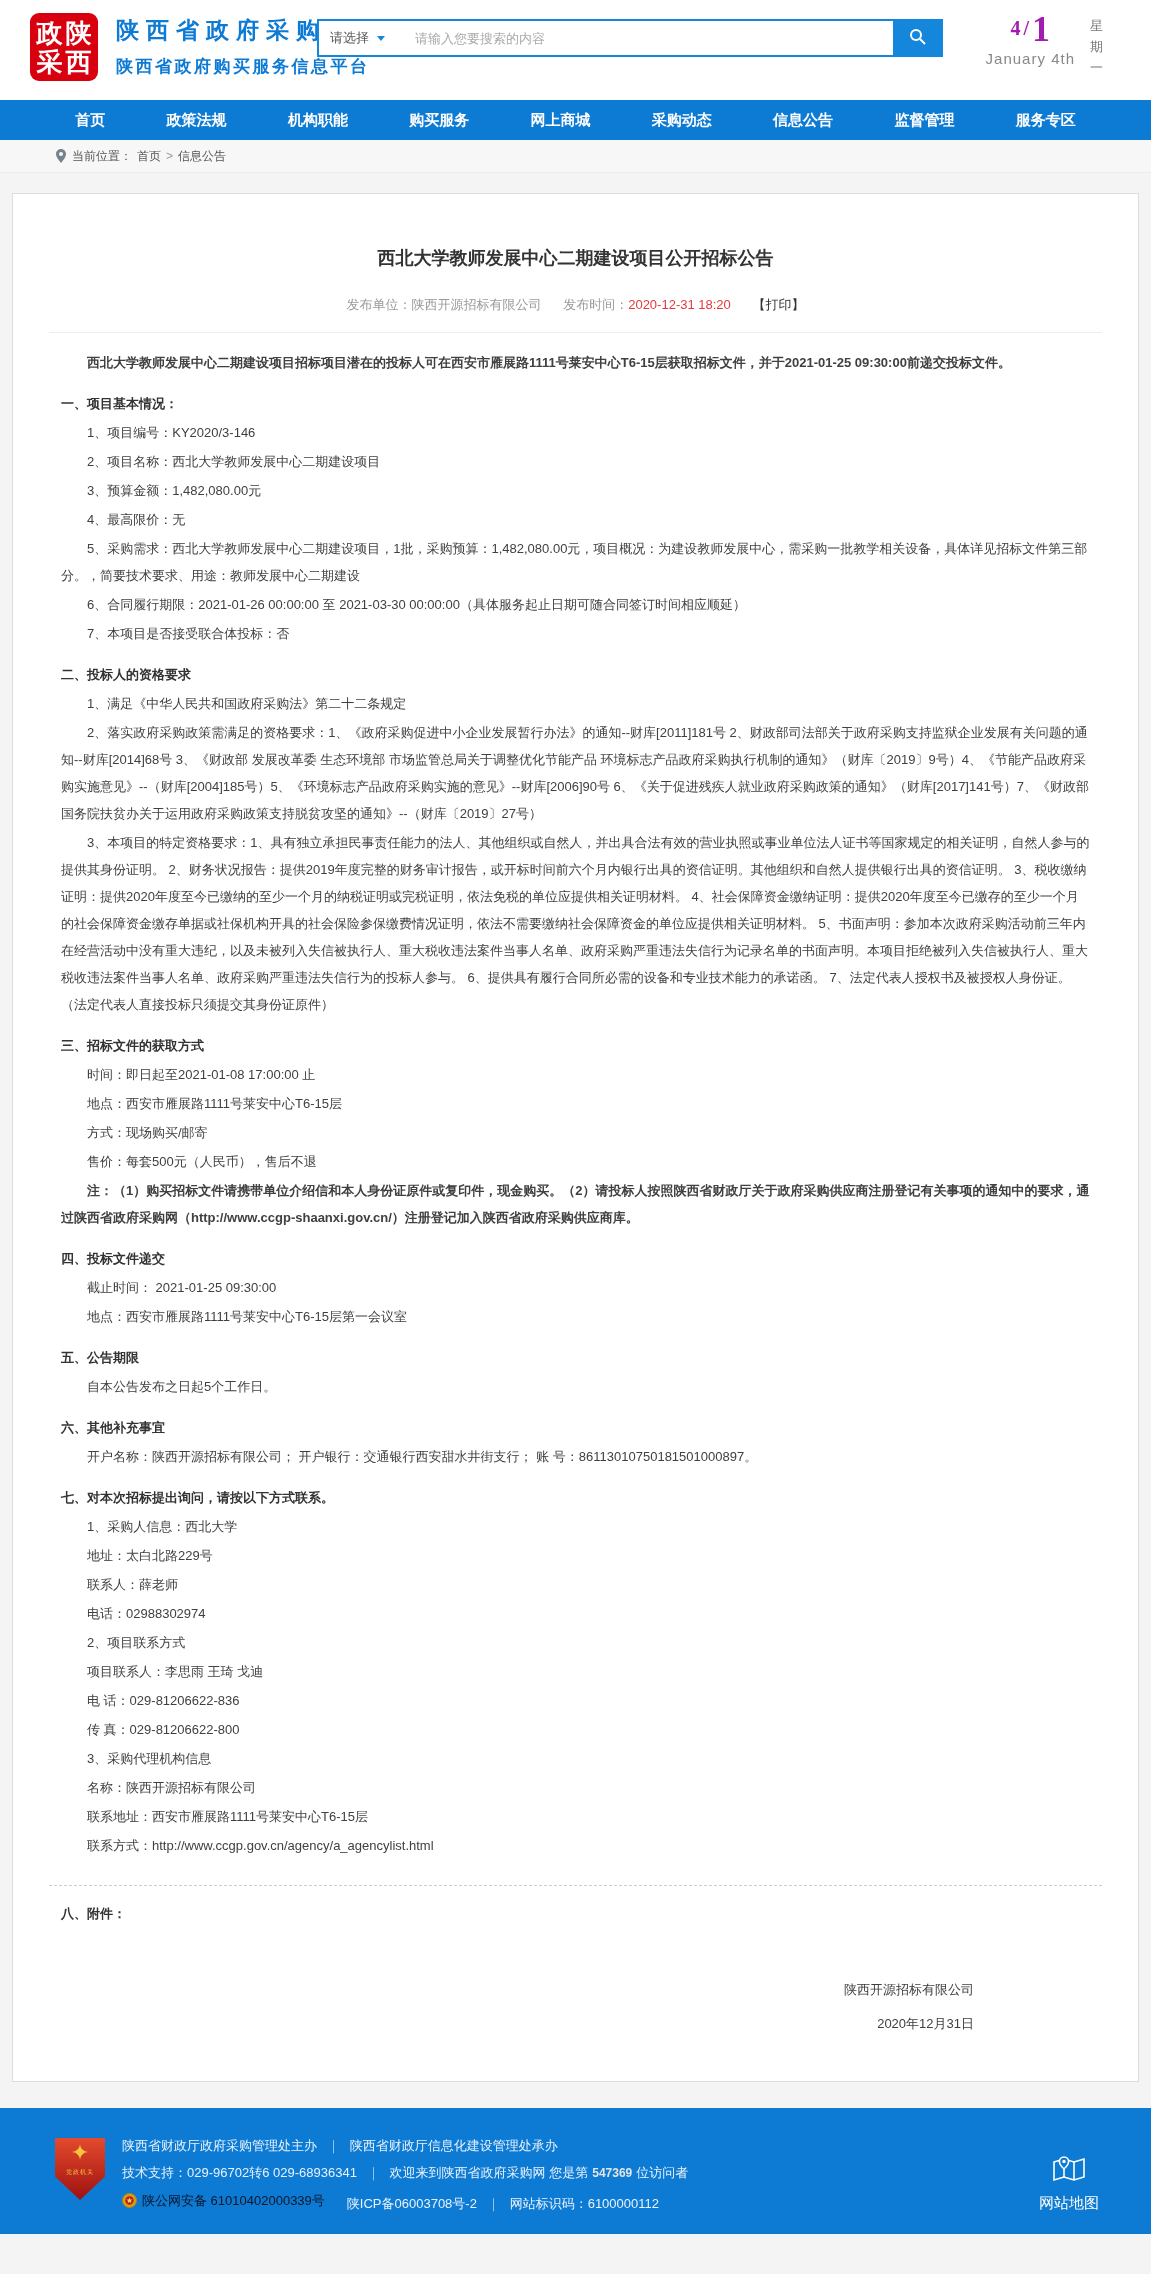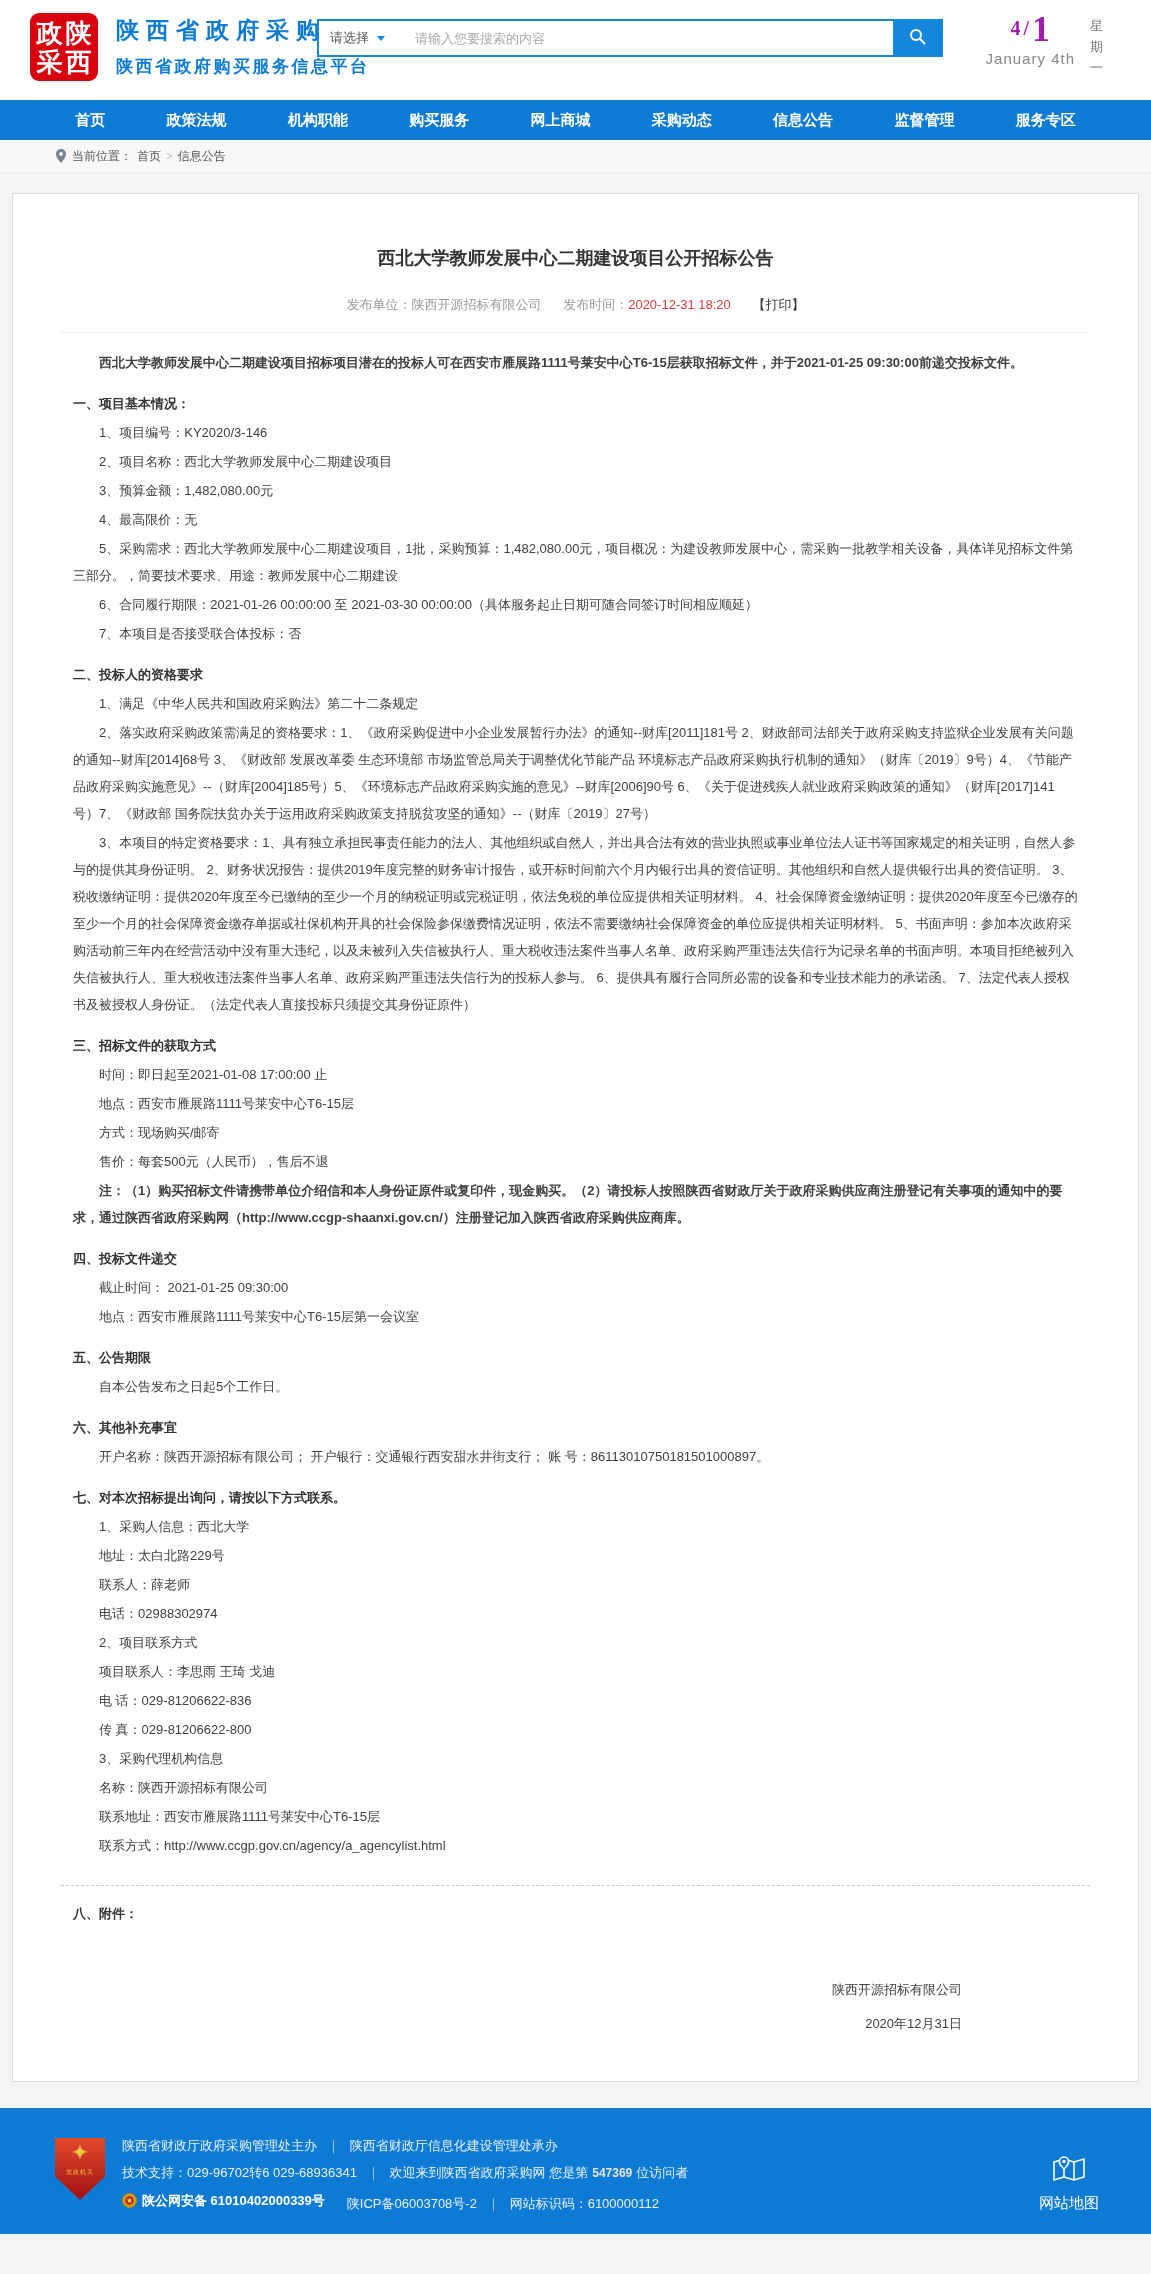--- a/index.html
+++ b/index.html
@@ -43,25 +43,25 @@
   .date-nums .d { font-size:36px; font-weight:bold; }
   .date-month { color:#888; font-size:15px; margin-top:0; letter-spacing:1px; white-space:nowrap; }
   .weekday { display:flex; flex-direction:column; color:#777; font-size:13px;
     line-height:21px; padding-top:7px; }
   
   .nav { height:40px; background:#0d7ad4; display:flex; align-items:center;
     justify-content:space-evenly; padding:0 14px; }
   .nav-item { color:#fff; font-size:15px; font-weight:bold; cursor:pointer; text-decoration:none; }
   
   .breadcrumb { height:33px; background:#f7f7f7; border-bottom:1px solid #ececec;
-    display:flex; align-items:center; padding-left:55px; font-size:12px; color:#555; gap:5px;font-family:Liberation Serif, serif; }
+    display:flex; align-items:center; padding-left:55px; font-size:12px; color:#555; gap:5px; }
   .breadcrumb a { color:#555; text-decoration:none; cursor:pointer; }
   
   .card { margin:20px 12px 0; background:#fff; border:1px solid #ddd;
-    padding:0 48px 10px; }
+    padding:0 36px 10px; }
   .article-title { text-align:center; font-size:18px; font-weight:bold; color:#333; padding-top:52px; }
   .article-meta { text-align:center; font-size:13px; color:#9a9a9a; margin-top:26px;
     padding-bottom:18px; border-bottom:1px solid #eee; }
   .article-meta .gap { display:inline-block; width:18px; }
   .meta-time { color:#e4393c; }
   .meta-print { color:#333; cursor:pointer; }
   .article-body { margin-top:16px; font-size:13px; color:#404040; }
   .article-body p { margin:0 12px 2px; line-height:27px; text-indent:2em; }
   .article-body p.h { font-weight:bold; text-indent:0; margin-top:14px; color:#333; }
   .article-body p.intro { font-weight:bold; }
@@ -74,21 +74,21 @@
   .emblem { position:absolute; left:55px; top:30px; width:50px; height:62px; }
   .emblem-shield { width:50px; height:62px;
     background:linear-gradient(#e34a2d,#9f1111);
     clip-path:polygon(0 0,100% 0,100% 62%,50% 100%,0 62%);
     display:flex; flex-direction:column; align-items:center; justify-content:flex-start; }
   .emblem-star { color:#f6c53d; font-size:22px; line-height:30px; }
   .emblem-band { font-size:6px; color:#f6c53d; letter-spacing:1px; }
   .footer-text { position:absolute; left:122px; top:24px; font-size:13px; line-height:27px; white-space:nowrap; }
   .footer-text .sep { opacity:.75; margin:0 10px; }
   .visitor-count { font-weight:bold; font-size:12px; color:#e5e5e5; margin:0 4px; }
-  .gongan { display:inline-flex; align-items:center; gap:5px; cursor:pointer; color:#ffffff; text-decoration:none;font-weight:bold; }
+  .gongan { display:inline-flex; align-items:center; gap:5px; cursor:pointer; color:#0f172a; text-decoration:none; }
   .icp-gap { display:inline-block; width:22px; }
   .sitemap { position:absolute; right:52px; top:48px; display:flex; align-items:center;
     gap:11px; font-size:15px; color:#fff; cursor:pointer;flex-direction:column; }
 </style>
 </head>
 <body>
 
 <div class="header">
   <div class="logo">
       <span>政</span>

